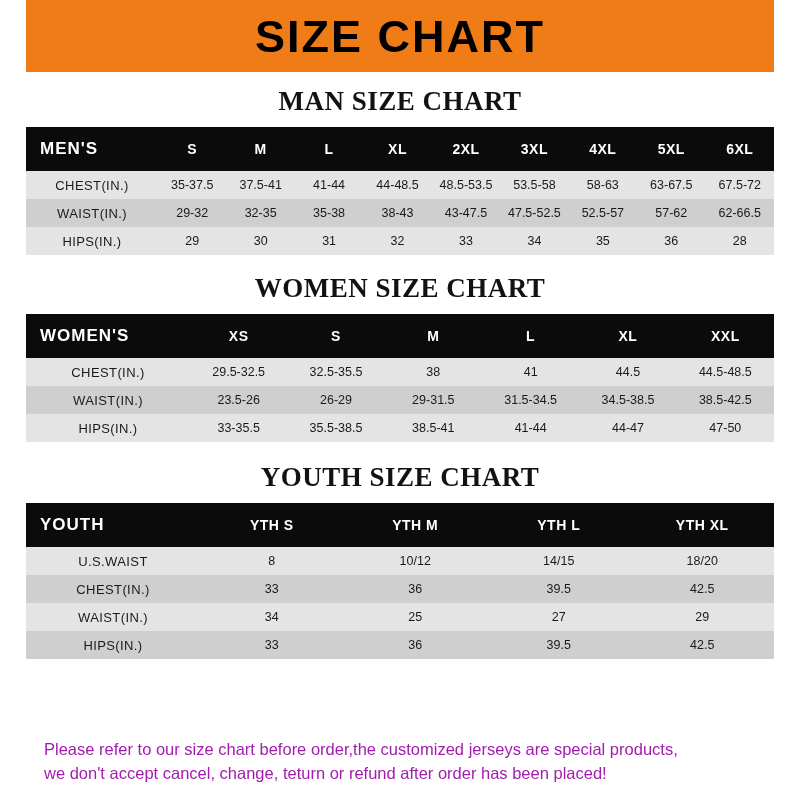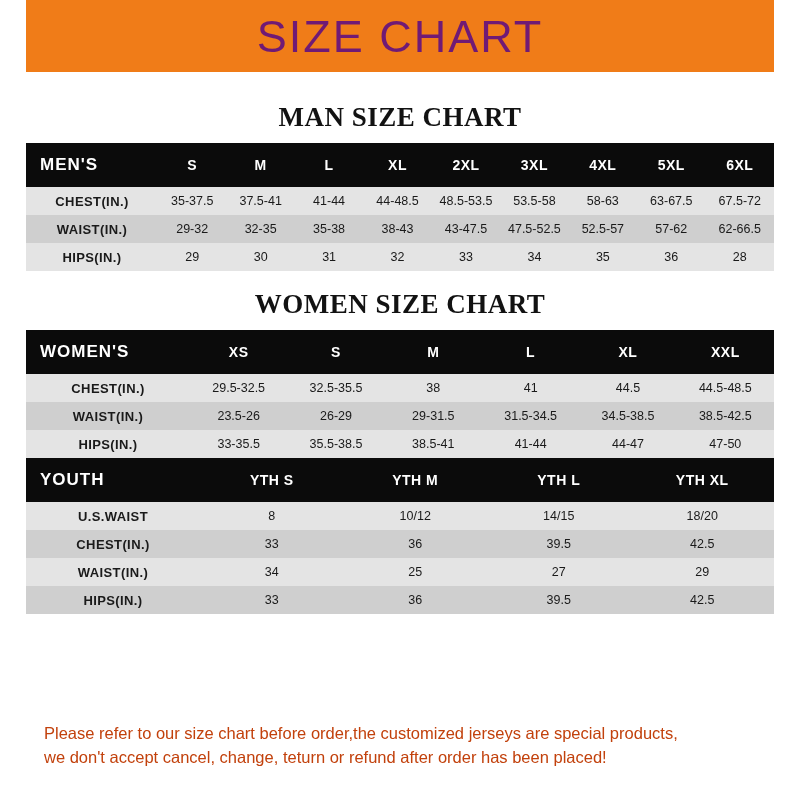--- a/index.html
+++ b/index.html
@@ -28,40 +28,40 @@
     height: 72px;
     background: #f07c18;
     display: flex;
     align-items: center;
     justify-content: center;
     position: relative;
     flex: none;
   }
   .banner-title {
     font-family: "Liberation Sans", sans-serif;
-    font-weight: normal;
+    font-weight: bold;
     font-size: 45px;
     letter-spacing: 2px;
-    color: #701a75;
+    color: #000000;
     line-height: 1;
     text-align: left;
   }
   .banner-left-block, .banner-right-block {
     position: absolute;
     top: 0;
     height: 72px;
     width: 26px;
     background: #ffffff;
   }
   .banner-left-block { left: 0; }
   .banner-right-block { right: 0; }
 
   .content {
     flex: 1;
-    padding: 16px 26px;
+    padding: 0 26px;
     box-sizing: border-box;
     display: flex;
     flex-direction: column;
   }
 
   .section-title {
     text-align: center;
     font-family: "Liberation Serif", serif;
     font-weight: bold;
     font-size: 27px;
@@ -104,21 +104,21 @@
     font-size: 17px;
     letter-spacing: 1px;
   }
   table.size-table tbody tr.light {
     background: #e4e4e4;
   }
   table.size-table tbody tr.dark {
     background: #cfcfcf;
   }
   table.size-table tbody td.rowlabel {
-    font-weight: bold;
+    font-weight: normal;
     font-size: 13px;
     letter-spacing: 0.4px;
     text-align: center;
   }
 
   
   .men-table thead th.rowlabel { width: 118px; }
   .women-table thead th.rowlabel { width: 150px; }
   .youth-table thead th.rowlabel { width: 160px; }
   .women-table thead th { font-size: 15px; }
@@ -127,21 +127,21 @@
   .youth-table thead th { font-size: 15px; }
   .youth-table thead th.rowlabel { font-size: 18px; }
   .youth-table td { font-size: 13.5px; height: 32px; }
   .youth-table thead tr { }
   .youth-table thead th { height: 38px; }
   .women-table thead th { height: 38px; }
 
   .footer-note {
     margin-top: auto;
     padding: 10px 18px 14px 18px;
-    color: #c2410c;
+    color: #a21caf;
     font-size: 16.5px;
     line-height: 1.45;
     font-family: "Liberation Sans", sans-serif;
     text-align: left;
   }
   .footer-note div { white-space: nowrap; }
 </style>
 </head>
 <body>
 
@@ -248,20 +248,21 @@
           <td>33-35.5</td>
           <td>35.5-38.5</td>
           <td>38.5-41</td>
           <td>41-44</td>
           <td>44-47</td>
           <td>47-50</td>
         </tr>
       </tbody>
     </table>
 
+    <div class="section-title title-youth">YOUTH SIZE CHART</div>
     <table class="size-table youth-table">
       <thead>
         <tr>
           <th class="rowlabel">YOUTH</th>
           <th>YTH S</th>
           <th>YTH M</th>
           <th>YTH L</th>
           <th>YTH XL</th>
         </tr>
       </thead>

